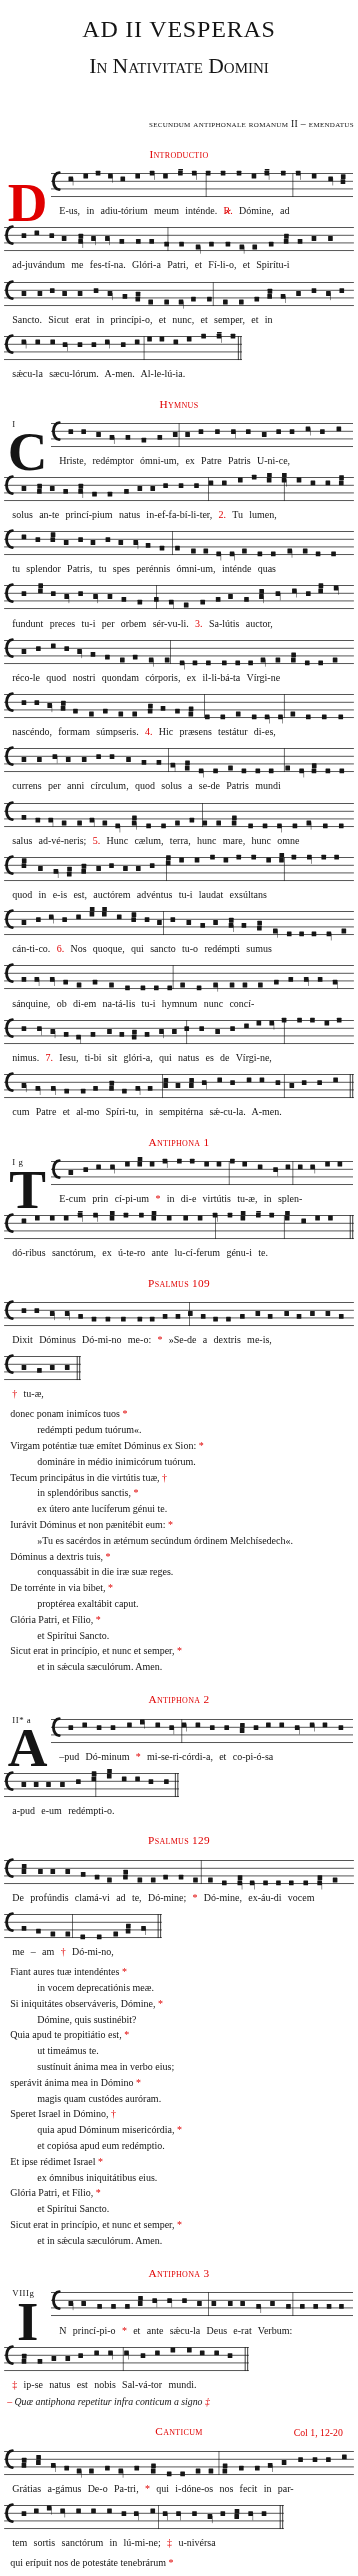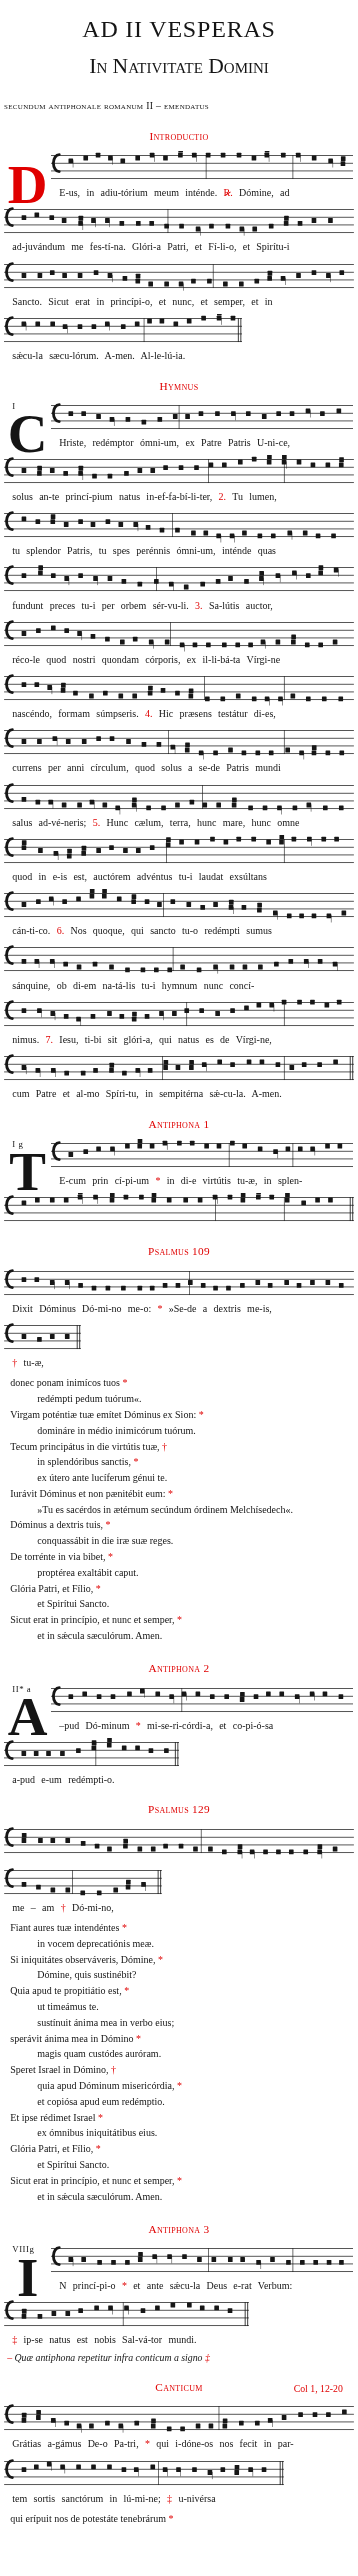--- a/index.html
+++ b/index.html
@@ -3,21 +3,21 @@
 <meta charset="utf-8">
 <style>
   :root{ --accent:#e00000; --ink:#151515; }
   html,body{ margin:0; padding:0; background:#ffffff; }
   .page{
     width:358px; box-sizing:border-box; margin:0; padding:13.4px 4.1px 31px;
     font-family:"Liberation Serif","DejaVu Serif",serif; color:var(--ink); background:#fff;
   }
   .title{ text-align:center; font-size:24px; letter-spacing:0.8px; margin-top:3.1px; }
   .subtitle{ text-align:center; font-variant:small-caps; font-size:21.6px; margin-top:11px; }
-  .edition{ text-align:left; font-variant:small-caps; font-size:9.8px; margin-top:21px; letter-spacing:0.3px; }
+  .edition{ text-align:right; font-variant:small-caps; font-size:9.8px; margin-top:39px; letter-spacing:0.3px; }
   .heading{ position:relative; text-align:center; color:var(--accent); margin:18.5px 0 9.3px; }
   .heading-text{ font-variant:small-caps; font-size:11.3px; letter-spacing:0.3px; }
   .heading-ref{ position:absolute; right:11px; top:1.5px; font-size:9.8px; }
   .chant-block{ margin:2.1px 0 3.1px; }
   .chant-first{ display:flex; align-items:flex-start; }
   .initcol{ width:47px; flex:none; }
   .mode{ height:13.4px; font-size:8.8px; padding-left:8.2px; letter-spacing:0.5px; }
   .initial{ font-size:55px; line-height:0.74; font-weight:700; text-align:center; }
   .initial.red{ color:var(--accent); }
   .first-main{ flex:1; min-width:0; }
@@ -827,20 +827,21 @@
             <rect x="545" y="8.9" width="9" height="9.4" rx="1" fill="#161616"></rect>
             <rect x="545.5" y="-1" width="9" height="9.4" rx="1" fill="#161616"></rect>
             <rect x="577" y="14.4" width="9" height="9.4" rx="1" fill="#161616"></rect>
             <rect x="604" y="8.9" width="9" height="9.4" rx="1" fill="#161616"></rect>
             <rect x="629" y="8.9" width="9" height="9.4" rx="1" fill="#161616"></rect>
             <rect x="409.5031970437444" y="8" width="1.2" height="46.4" fill="#161616"></rect>
             <rect x="543.2" y="8" width="1.2" height="46.4" fill="#161616"></rect>
             <rect x="671" y="8" width="1.6" height="46.4" fill="#161616"></rect>
             <rect x="676" y="8" width="1.6" height="46.4" fill="#161616"></rect>
           </svg>
+          <div class="lyric">dó-ribus sanctórum,  ex ú-te-ro   ante lu-cí-ferum génu-i  te.</div>
         </div>
       </div>
       <div class="heading"><span class="heading-text">Psalmus 109</span></div>
       <div class="chant-block">
         <div class="chant-line">
           <svg width="350" height="34" class="staff" viewBox="0 0 679 66">
             <rect x="0" y="8" width="679" height="1.4" fill="#161616"></rect>
             <rect x="0" y="23" width="679" height="1.4" fill="#161616"></rect>
             <rect x="0" y="38" width="679" height="1.4" fill="#161616"></rect>
             <rect x="0" y="53" width="679" height="1.4" fill="#161616"></rect>
@@ -1017,20 +1018,21 @@
             <rect x="503" y="47.4" width="9" height="9.4" rx="1" fill="#161616"></rect>
             <rect x="528" y="47.4" width="9" height="9.4" rx="1" fill="#161616"></rect>
             <rect x="553" y="47.4" width="9" height="9.4" rx="1" fill="#161616"></rect>
             <rect x="581" y="47.4" width="9" height="9.4" rx="1" fill="#161616"></rect>
             <rect x="608" y="47.4" width="9" height="9.4" rx="1" fill="#161616"></rect>
             <rect x="616.4" y="51" width="0.9" height="14" fill="#161616"></rect>
             <rect x="608.5" y="37.5" width="9" height="9.4" rx="1" fill="#161616"></rect>
             <rect x="638" y="41.9" width="9" height="9.4" rx="1" fill="#161616"></rect>
             <rect x="381.9558664661906" y="8" width="1.2" height="46.4" fill="#161616"></rect>
           </svg>
+          <div class="lyric">De profúndis clamá-vi ad te, Dó-mine; <span class="red">*</span> Dó-mine, ex-áu-di vocem</div>
         </div>
         <div class="chant-line">
           <svg width="158" height="34" class="staff" viewBox="0 0 306 66">
             <rect x="0" y="8" width="306" height="1.4" fill="#161616"></rect>
             <rect x="0" y="23" width="306" height="1.4" fill="#161616"></rect>
             <rect x="0" y="38" width="306" height="1.4" fill="#161616"></rect>
             <rect x="0" y="53" width="306" height="1.4" fill="#161616"></rect>
             <path d="M16,7 A11,16 0 1,0 16,40" fill="none" stroke="#161616" stroke-width="5.5" stroke-linecap="round"></path>
             <rect x="34" y="30.9" width="9" height="9.4" rx="1" fill="#161616"></rect>
             <rect x="62" y="36.4" width="9" height="9.4" rx="1" fill="#161616"></rect>

